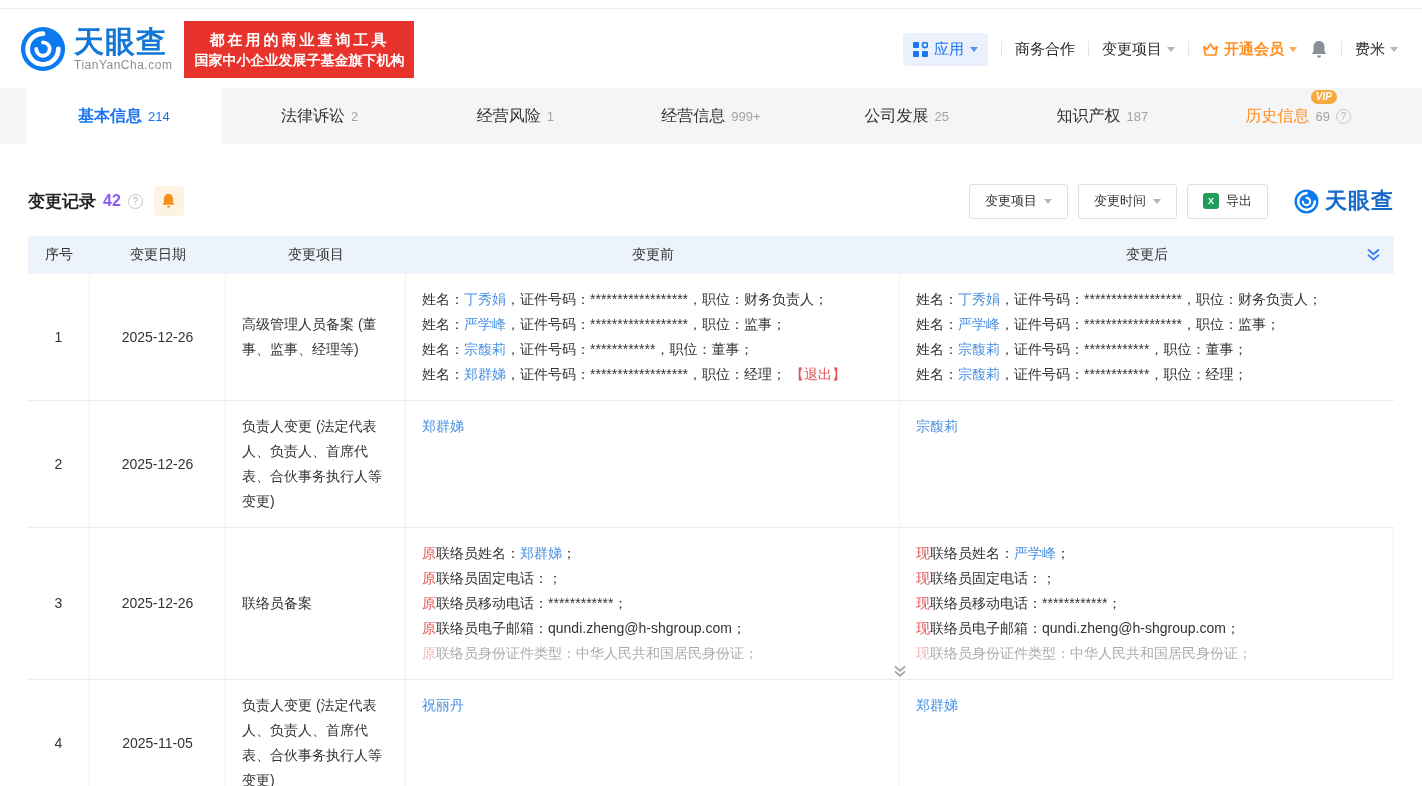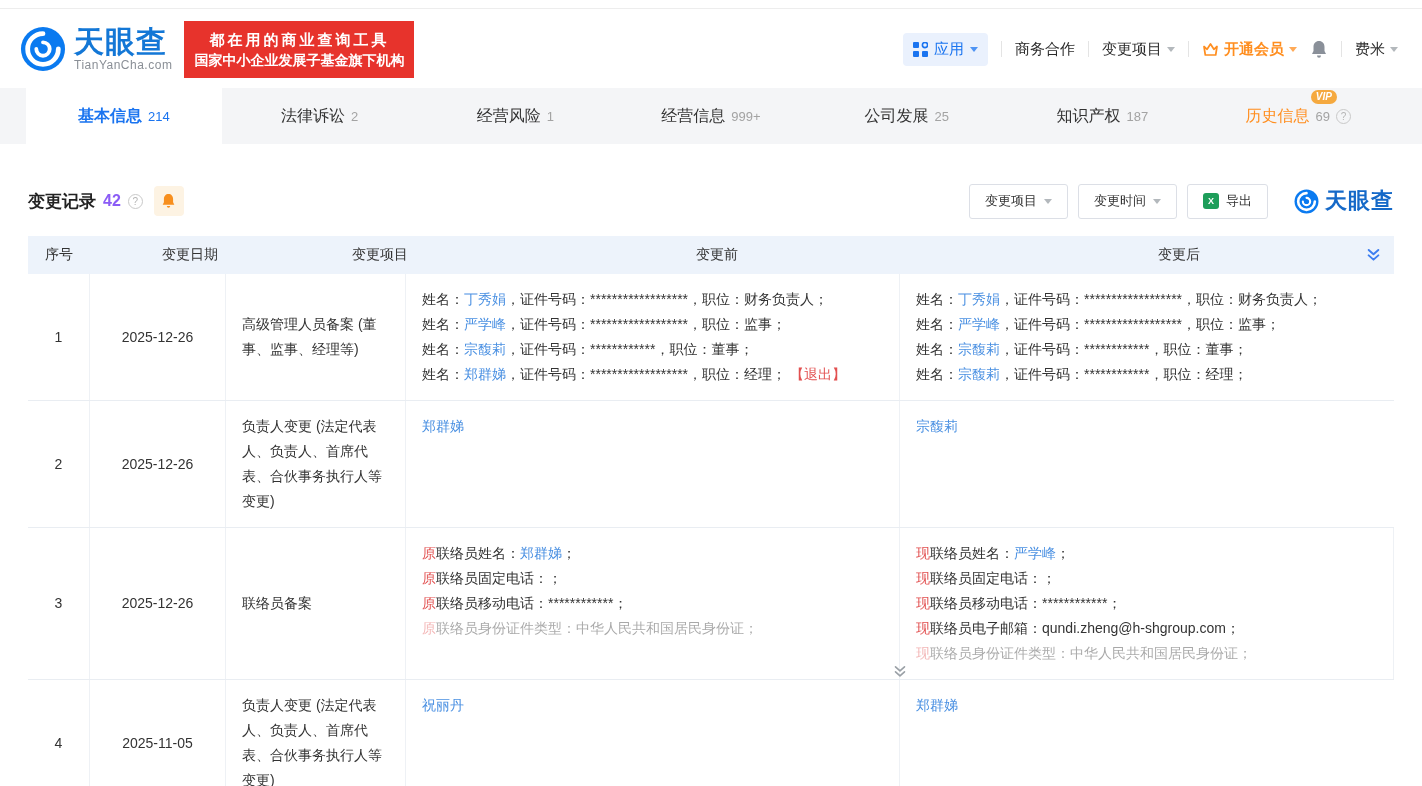--- a/index.html
+++ b/index.html
@@ -56,21 +56,21 @@
   .sec-head .help-ic { margin-left:7px; }
   .bell-btn { margin-left:11px; width:30px; height:30px; background:#fdf3e3; border-radius:4px; display:flex; align-items:center; justify-content:center; cursor:pointer; }
   .sec-actions { margin-left:auto; display:flex; align-items:center; gap:10px; }
   .btn { height:35px; border:1px solid #dcdfe6; background:#fff; border-radius:3px; padding:0 15px; font-size:13px; color:#333; display:flex; align-items:center; gap:7px; cursor:pointer; font-family:inherit; }
   .excel-ic { width:16px; height:16px; background:#1e9e5a; border-radius:3px; color:#fff; font-size:9px; font-weight:bold; display:flex; align-items:center; justify-content:center; }
   .watermark { display:flex; align-items:center; gap:6px; margin-left:16px; }
   .watermark .wm-text { font-size:22px; font-weight:bold; color:#1569c8; letter-spacing:1px; }
 
   
   .table { margin-top:16px; }
-  .thead { display:grid; grid-template-columns:62px 136px 180px 1fr 1fr; background:#edf3fb; height:38px; align-items:center; position:relative; font-size:14px; color:#333;gap:32px; }
+  .thead { display:grid; grid-template-columns:62px 136px 180px 1fr 1fr; background:#edf3fb; height:38px; align-items:center; position:relative; font-size:14px; color:#333; }
   .th { text-align:center; }
   .th-chev { position:absolute; right:13px; top:11px; color:#3d7ef0; cursor:pointer; }
   .trow { display:grid; grid-template-columns:62px 136px 180px 1fr 1fr; border-bottom:1px solid #e9edf2; position:relative; font-size:14px; background:#fff; }
   .td { padding:13px 16px; line-height:25px; border-right:1px solid #eef1f5; }
   .td:last-child { border-right:none; }
   .c-seq, .c-date { display:flex; align-items:center; justify-content:center; padding:13px 4px; }
   .c-item { display:flex; align-items:center; }
   .lk { color:#4a90e2; cursor:pointer; }
   .red { color:#e25050; }
   .line.faded { opacity:.42; }
@@ -286,20 +286,21 @@
         <div class="trow">
           <div class="td c-seq">3</div>
           <div class="td c-date">2025-12-26</div>
           <div class="td c-item">
             <span>联络员备案</span>
           </div>
           <div class="td c-chg">
             <div class="line"><span class="red">原</span>联络员姓名：<span class="lk">郑群娣</span>；</div>
             <div class="line"><span class="red">原</span>联络员固定电话：；</div>
             <div class="line"><span class="red">原</span>联络员移动电话：************；</div>
+            <div class="line"><span class="red">原</span>联络员电子邮箱：qundi.zheng@h-shgroup.com；</div>
             <div class="line faded"><span class="red">原</span>联络员身份证件类型：中华人民共和国居民身份证；</div>
           </div>
           <div class="td c-chg">
             <div class="line"><span class="red">现</span>联络员姓名：<span class="lk">严学峰</span>；</div>
             <div class="line"><span class="red">现</span>联络员固定电话：；</div>
             <div class="line"><span class="red">现</span>联络员移动电话：************；</div>
             <div class="line"><span class="red">现</span>联络员电子邮箱：qundi.zheng@h-shgroup.com；</div>
             <div class="line faded"><span class="red">现</span>联络员身份证件类型：中华人民共和国居民身份证；</div>
           </div>
           <div class="expand-tg">

